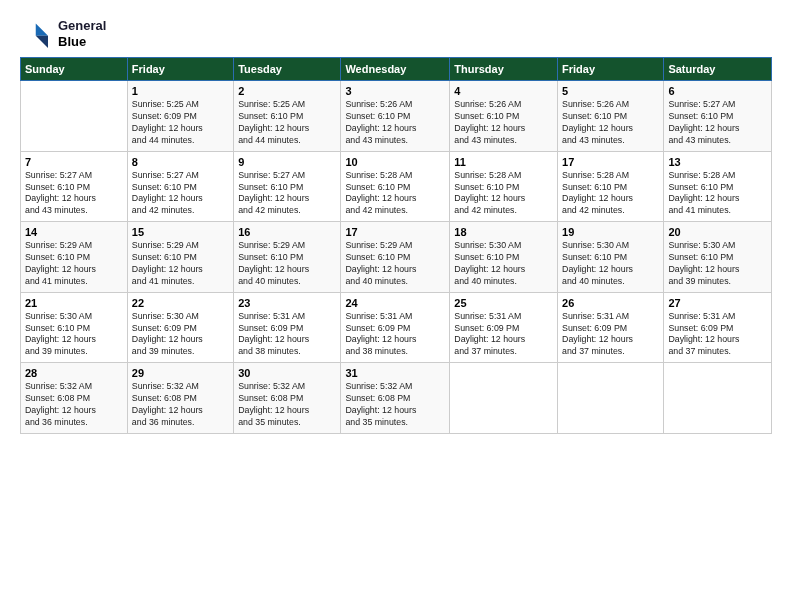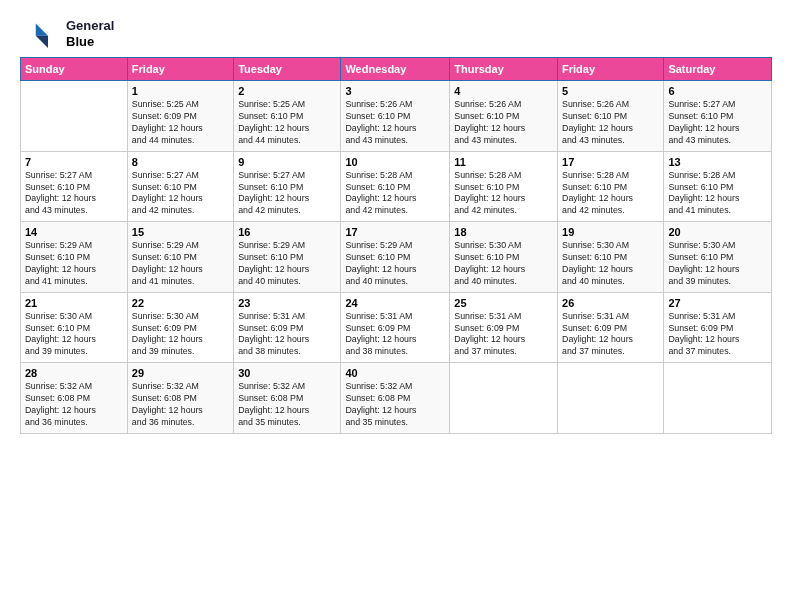--- a/index.html
+++ b/index.html
@@ -17,21 +17,21 @@
     }
     .header {
       display: flex;
       justify-content: space-between;
       align-items: flex-start;
       margin-bottom: 8px;
     }
     .logo {
       display: flex;
       align-items: center;
-      gap: 18px;
+      gap: 10px;
     }
     .logo-text {
       font-size: 13px;
       font-weight: bold;
       color: #1a1a2e;
       line-height: 1.2;
     }
     .logo-text span {
       color: #000000;
     }
@@ -51,21 +51,21 @@
     .subtitle {
       font-size: 14px;
       color: #333;
     }
     table {
       width: 100%;
       border-collapse: collapse;
       font-size: 9.5px;
     }
     thead tr th {
-      background-color: #ec4899;
+      background-color: #14532d;
       color: #fff;
       padding: 5px 4px;
       text-align: left;
       font-size: 11px;
       font-weight: bold;
       border: 1px solid #2b6cb0;
     }
     tbody tr td {
       border: 1px solid #ccc;
       vertical-align: top;
@@ -255,21 +255,21 @@
           </td>
           <td>
             <span class="day-num">29</span>
             <div class="day-info">Sunrise: 5:32 AM<br>Sunset: 6:08 PM<br>Daylight: 12 hours<br>and 36 minutes.</div>
           </td>
           <td>
             <span class="day-num">30</span>
             <div class="day-info">Sunrise: 5:32 AM<br>Sunset: 6:08 PM<br>Daylight: 12 hours<br>and 35 minutes.</div>
           </td>
           <td>
-            <span class="day-num">40</span>
+            <span class="day-num">31</span>
             <div class="day-info">Sunrise: 5:32 AM<br>Sunset: 6:08 PM<br>Daylight: 12 hours<br>and 35 minutes.</div>
           </td>
           <td class="empty"></td>
           <td class="empty"></td>
           <td class="empty"></td>
         </tr>
       </tbody>
   </table>
 </div>
 

